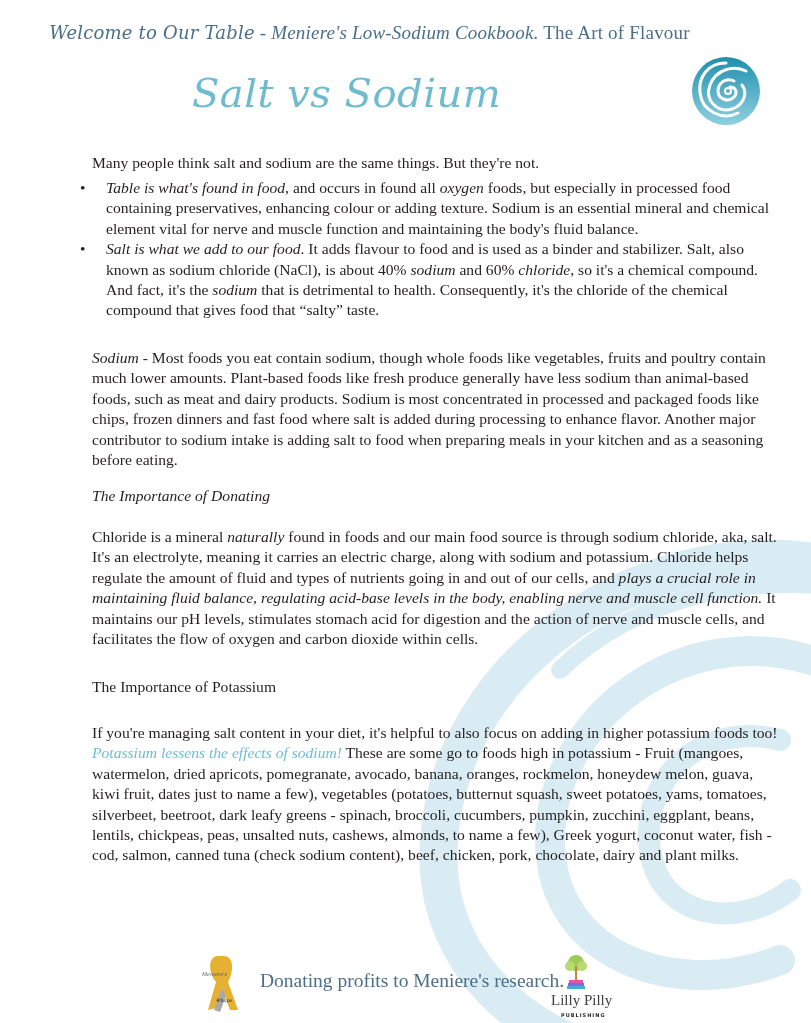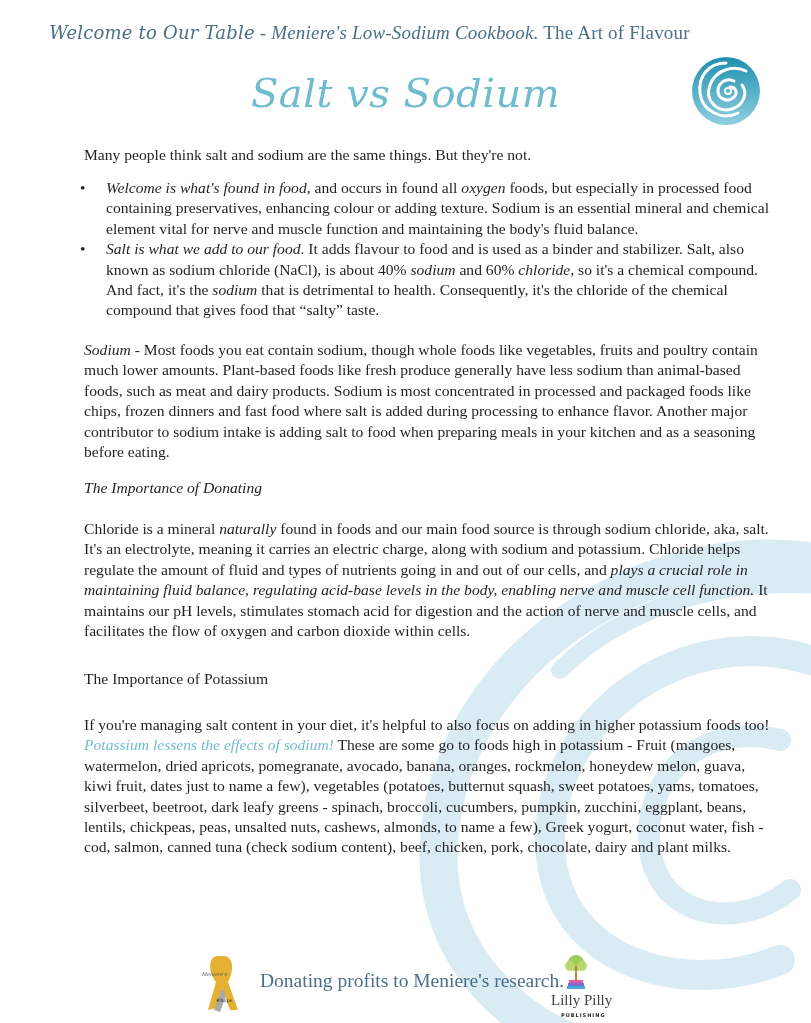--- a/index.html
+++ b/index.html
@@ -11,27 +11,27 @@
   }
   .swirl-bg { position: absolute; left: 380px; top: 500px; width: 520px; height: 560px; z-index: 0; }
   .page { position: relative; z-index: 1; }
   .header-line {
     position: absolute; top: 22px; left: 0; width: 739px; text-align: center;
     font-size: 19px; color: #4a6f8a; font-style: italic; letter-spacing: 0.2px;
   }
   .header-line .script { font-family: "DejaVu Serif", serif; font-style: italic; font-size: 18px; }
   .header-line .upright { font-style: normal; }
   .title {
-    position: absolute; top: 70px; left: 0; width: 811px; text-align: center;
+    position: absolute; top: 70px; left: 0; width: 693px; text-align: center;
     font-size: 40px; color: #6fbcd0; font-style: italic; font-family: "DejaVu Serif", serif;
     letter-spacing: 0.5px;
   }
   .logo-swirl { position: absolute; left: 690px; top: 55px; width: 72px; height: 72px; }
   .content { position: absolute; left: 80px; top: 141px; width: 690px; font-size: 15.6px; line-height: 20.4px; }
-  .content p { margin: 4px; }
+  .content p { margin: 12px; }
   .intro { position: absolute; top: 0; }
   ul.bullets { position: absolute; top: 37px; left: 0; margin: 0; padding: 0; list-style: none; width: 690px; }
   ul.bullets li { position: relative; padding-left: 26px; }
   ul.bullets li .dot { position: absolute; left: 0; top: 0; }
   .sodium-para { position: absolute; top: 195px; width: 690px; }
   .chloride-heading { position: absolute; top: 333px; font-style: italic; }
   .chloride-para { position: absolute; top: 374px; width: 690px; }
   .potassium-heading { position: absolute; top: 524px; }
   .potassium-para { position: absolute; top: 570px; width: 690px; }
   .accent-italic { color: #6fbcd0; font-style: italic; }
@@ -78,21 +78,21 @@
       <circle cx="38" cy="36" r="3" stroke-width="2"></circle>
     </g>
   </svg>
 
   <div class="content">
     <p class="intro">Many people think salt and sodium are the same things. But they're not.</p>
 
     <ul class="bullets">
       <li>
         <span class="dot">•</span>
-        <em>Welcome is what's found in food</em><span>, and occurs in found all </span><em>oxygen</em><span> foods, but especially in processed food containing preservatives, enhancing colour or adding texture. Sodium is an essential mineral and chemical element vital for nerve and muscle function and maintaining the body's fluid balance.</span>
+        <em>Table is what's found in food</em><span>, and occurs in found all </span><em>oxygen</em><span> foods, but especially in processed food containing preservatives, enhancing colour or adding texture. Sodium is an essential mineral and chemical element vital for nerve and muscle function and maintaining the body's fluid balance.</span>
       </li>
       <li>
         <span class="dot">•</span>
         <em>Salt is what we add to our food</em><span>. It adds flavour to food and is used as a binder and stabilizer. Salt, also known as sodium chloride (NaCl), is about 40% </span><em>sodium</em><span> and 60% </span><em>chloride</em><span>, so it's a chemical compound. And fact, it's the </span><em>sodium</em><span> that is detrimental to health. Consequently, it's the chloride of the chemical compound that gives food that “salty” taste.</span>
       </li>
     </ul>
 
     <p class="sodium-para"><em>Sodium</em><span> - Most foods you eat contain sodium, though whole foods like vegetables, fruits and poultry contain much lower amounts. Plant-based foods like fresh produce generally have less sodium than animal-based foods, such as meat and dairy products. Sodium is most concentrated in processed and packaged foods like chips, frozen dinners and fast food where salt is added during processing to enhance flavor. Another major contributor to sodium intake is adding salt to food when preparing meals in your kitchen and as a seasoning before eating.</span></p>
 
     <p class="chloride-heading">The Importance of Donating</p>

